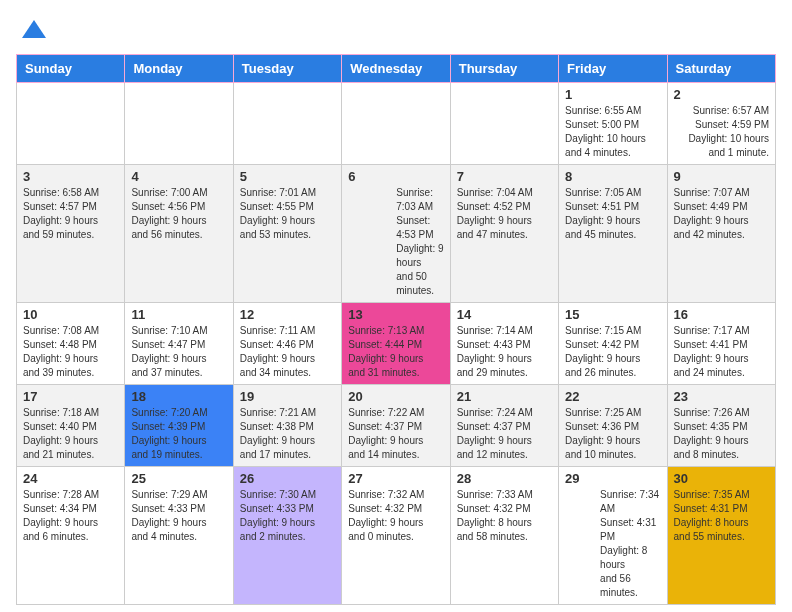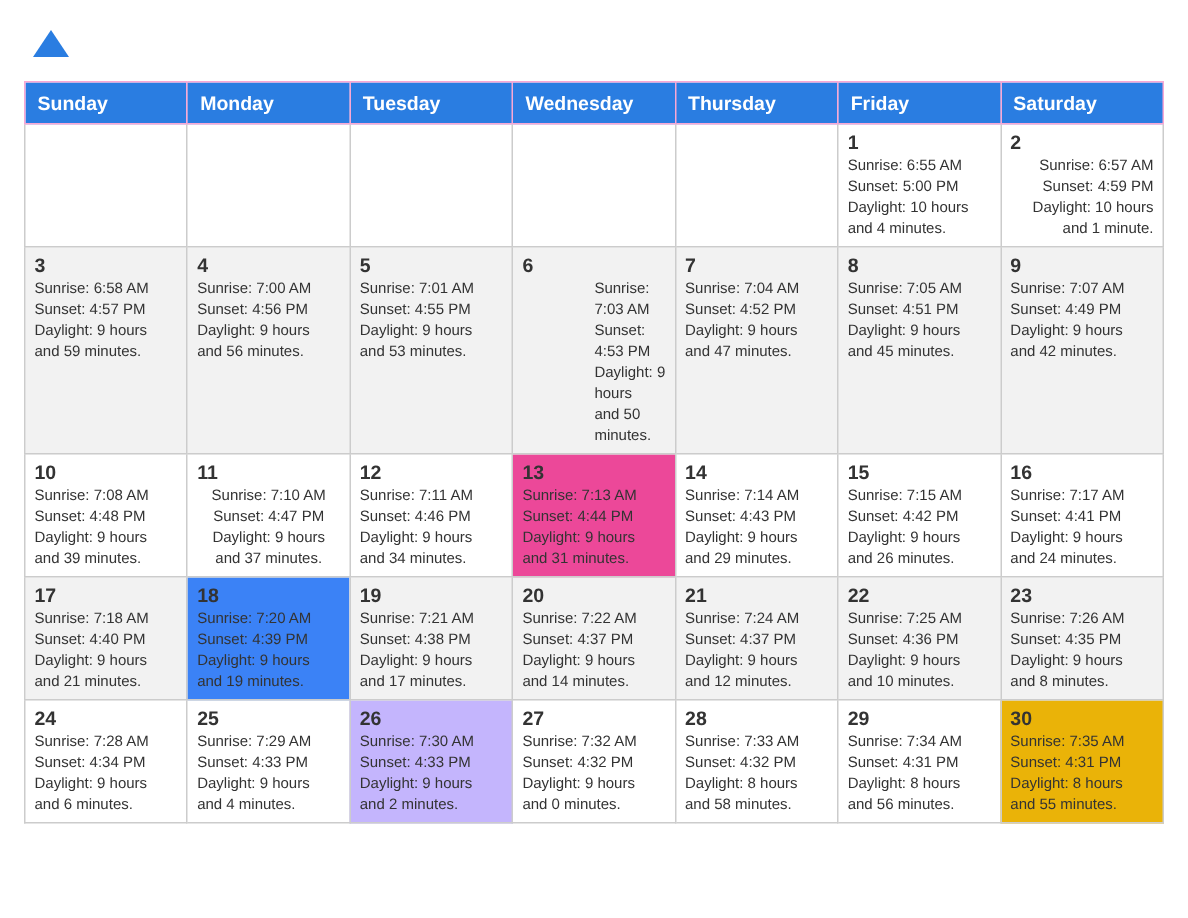--- a/index.html
+++ b/index.html
@@ -131,21 +131,21 @@
         <tr>
           <td style="background: rgb(255, 255, 255);">
             <span class="day-num">10</span>
             <div class="day-info" style="white-space: pre-line;">Sunrise: 7:08 AM
 Sunset: 4:48 PM
 Daylight: 9 hours
 and 39 minutes.</div>
           </td>
           <td style="background: rgb(255, 255, 255);">
             <span class="day-num">11</span>
-            <div class="day-info" style="white-space: pre-line; text-align: center;">Sunrise: 7:10 AM
+            <div class="day-info" style="white-space: pre-line;">Sunrise: 7:10 AM
 Sunset: 4:47 PM
 Daylight: 9 hours
 and 37 minutes.</div>
           </td>
           <td style="background: rgb(255, 255, 255);">
             <span class="day-num">12</span>
             <div class="day-info" style="white-space: pre-line;">Sunrise: 7:11 AM
 Sunset: 4:46 PM
 Daylight: 9 hours
 and 34 minutes.</div>
@@ -261,21 +261,21 @@
           </td>
           <td style="background: rgb(255, 255, 255);">
             <span class="day-num">28</span>
             <div class="day-info" style="white-space: pre-line;">Sunrise: 7:33 AM
 Sunset: 4:32 PM
 Daylight: 8 hours
 and 58 minutes.</div>
           </td>
           <td style="background: rgb(255, 255, 255);">
             <span class="day-num">29</span>
-            <div class="day-info" style="white-space: pre-line;">Sunrise: 7:34 AM
+            <div class="day-info" style="white-space: pre-line; margin-left: 35px;">Sunrise: 7:34 AM
 Sunset: 4:31 PM
 Daylight: 8 hours
 and 56 minutes.</div>
           </td>
           <td style="background: #eab308;">
             <span class="day-num">30</span>
             <div class="day-info" style="white-space: pre-line;">Sunrise: 7:35 AM
 Sunset: 4:31 PM
 Daylight: 8 hours
 and 55 minutes.</div>

